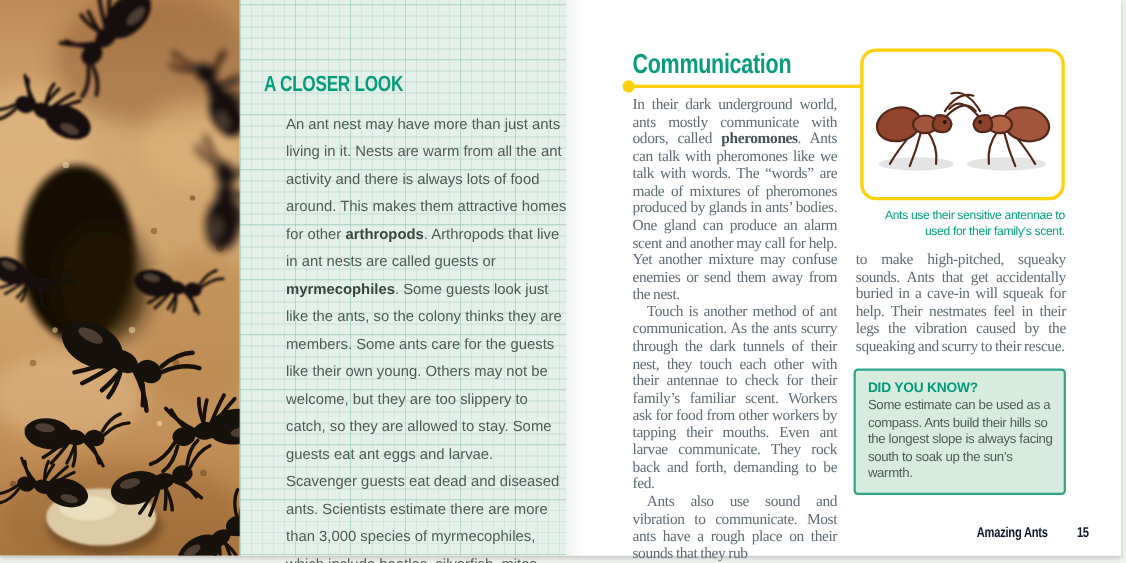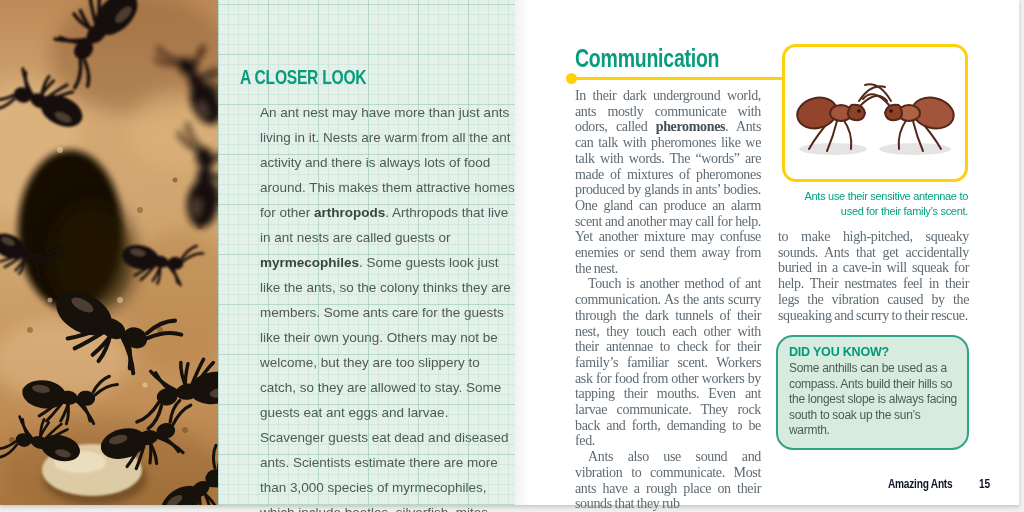--- a/index.html
+++ b/index.html
@@ -39,21 +39,21 @@
   .serif p b{color:#444f57;}
   .serif p.indent{text-indent:13px;}
   
   .figure{position:absolute;left:267px;top:44px;width:186px;height:138px;background:#fff;
       border:3px solid #ffd10a;border-radius:14px;box-sizing:border-box;}
   .figure svg{display:block;margin:14px auto 0;}
   .caption{position:absolute;left:252px;top:189px;width:201px;text-align:right;
       color:#00a183;font-weight:normal;font-size:11px;line-height:15px;letter-spacing:-.3px;}
   
   .dyk{position:absolute;left:261px;top:335px;width:193px;box-sizing:border-box;
-      background:#d7ecdf;border:2px solid #2fa487;border-radius:17px;padding:8px 4px 9px 11px;}
+      background:#d7ecdf;border:2px solid #2fa487;border-radius:4px;padding:8px 4px 9px 11px;}
   .dyk-heading{margin:0 0 2px 0;color:#00997b;font-size:12.5px;font-weight:bold;letter-spacing:-.2px;}
   .dyk-body{margin:0;font-size:12px;line-height:15.5px;color:#4e5b55;letter-spacing:-.3px;}
   
   .footer{position:absolute;right:26px;top:476px;display:flex;gap:9px;align-items:baseline;
       color:#0f172a;font-weight:bold;font-size:13px;}
 </style>
 </head>
 <body>
 
 <div class="stage">
@@ -184,21 +184,21 @@
         <div>Ants use their sensitive antennae to</div>
         <div>used for their family’s scent.</div>
       </div>
 
       <div class="col2 serif">
         <p>to make high-pitched, squeaky sounds. Ants that get accidentally buried in a cave-in will squeak for help. Their nestmates feel in their legs the vibration caused by the squeaking and scurry to their rescue.</p>
       </div>
 
       <div class="dyk">
         <p class="dyk-heading">DID YOU KNOW?</p>
-        <p class="dyk-body">Some anthills can be used as a compass. Ants build their hills so the longest slope is always facing south to soak up the sun’s warmth.</p>
+        <p class="dyk-body">Some estimate can be used as a compass. Ants build their hills so the longest slope is always facing south to soak up the sun’s warmth.</p>
       </div>
 
       <div class="footer">
         <span class="cond">Amazing Ants</span>
         <span class="cond">15</span>
       </div>
     </div>
 
   </div>
 </div>

